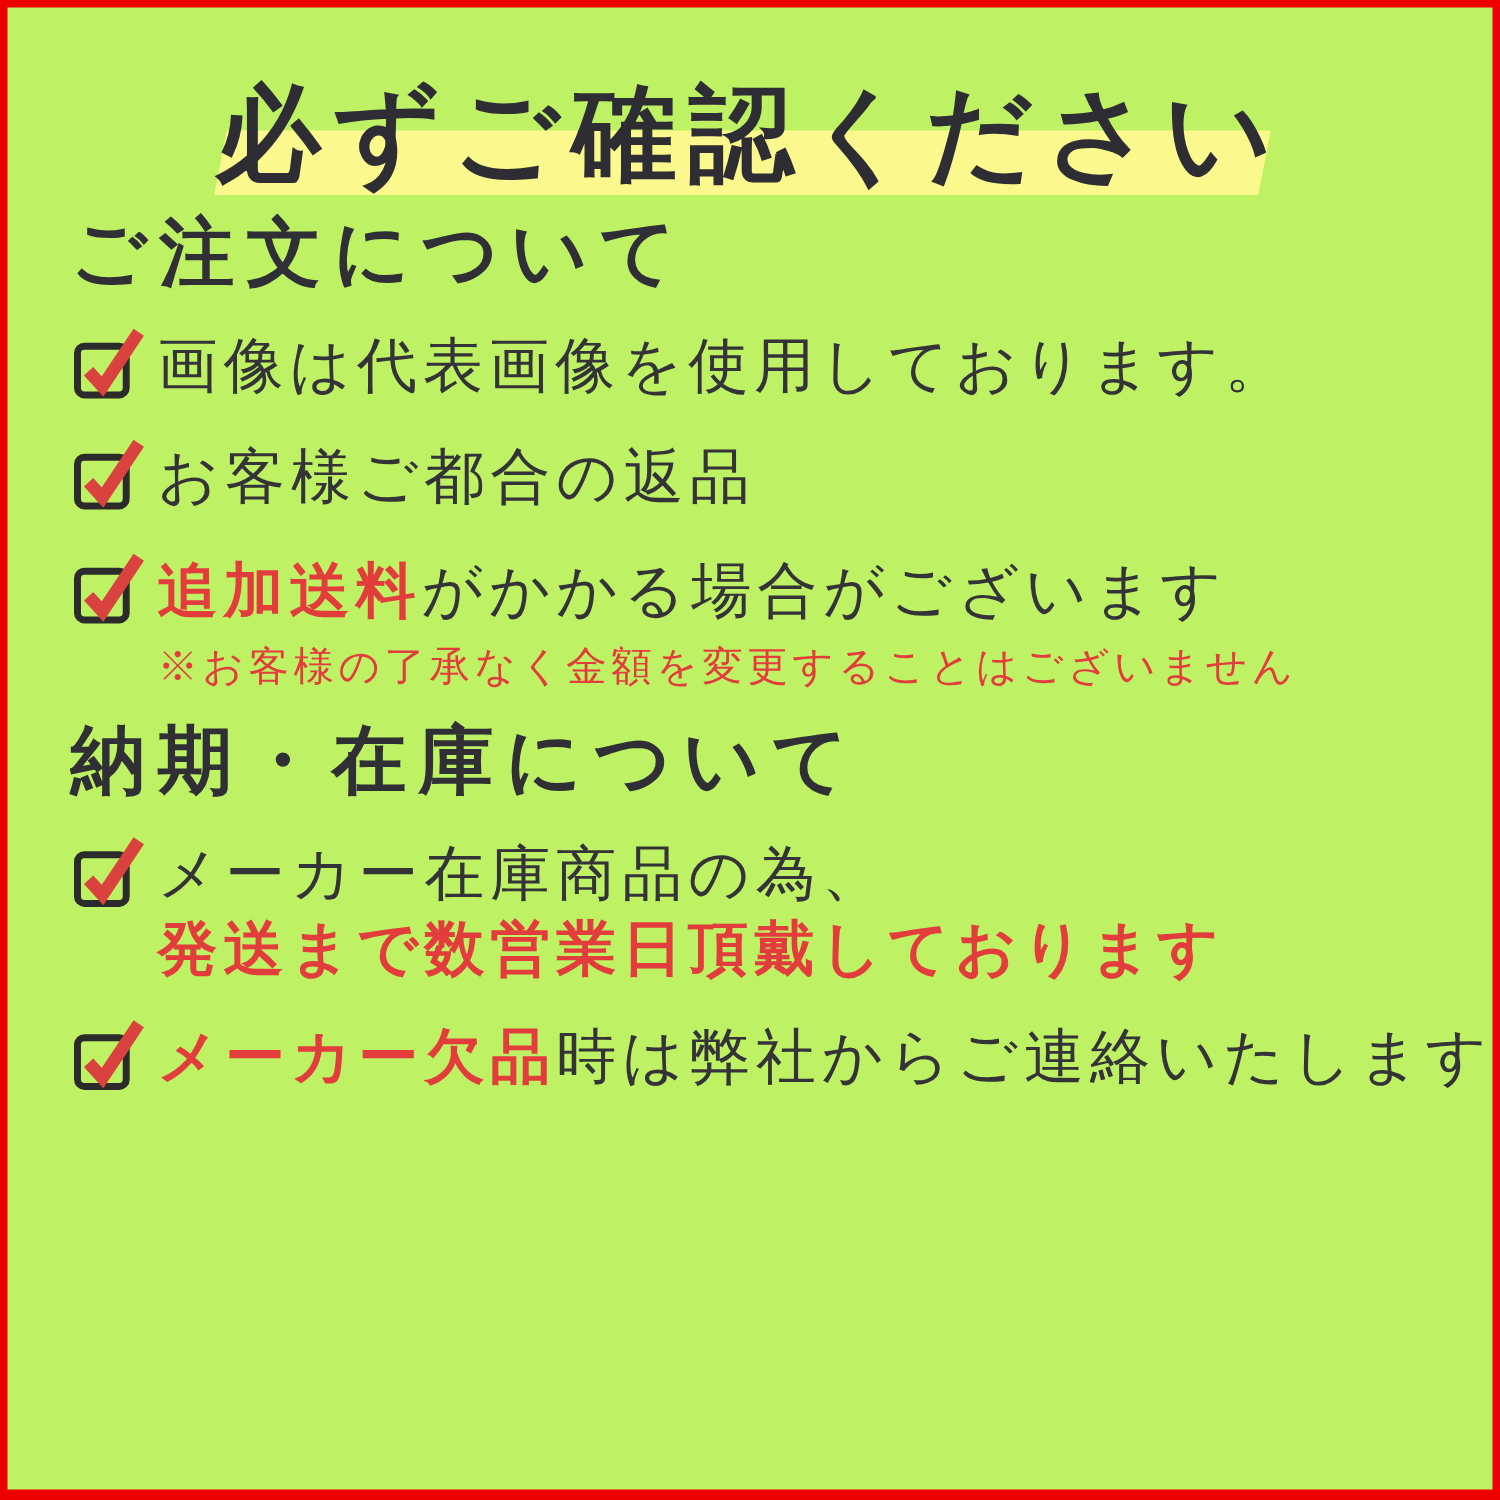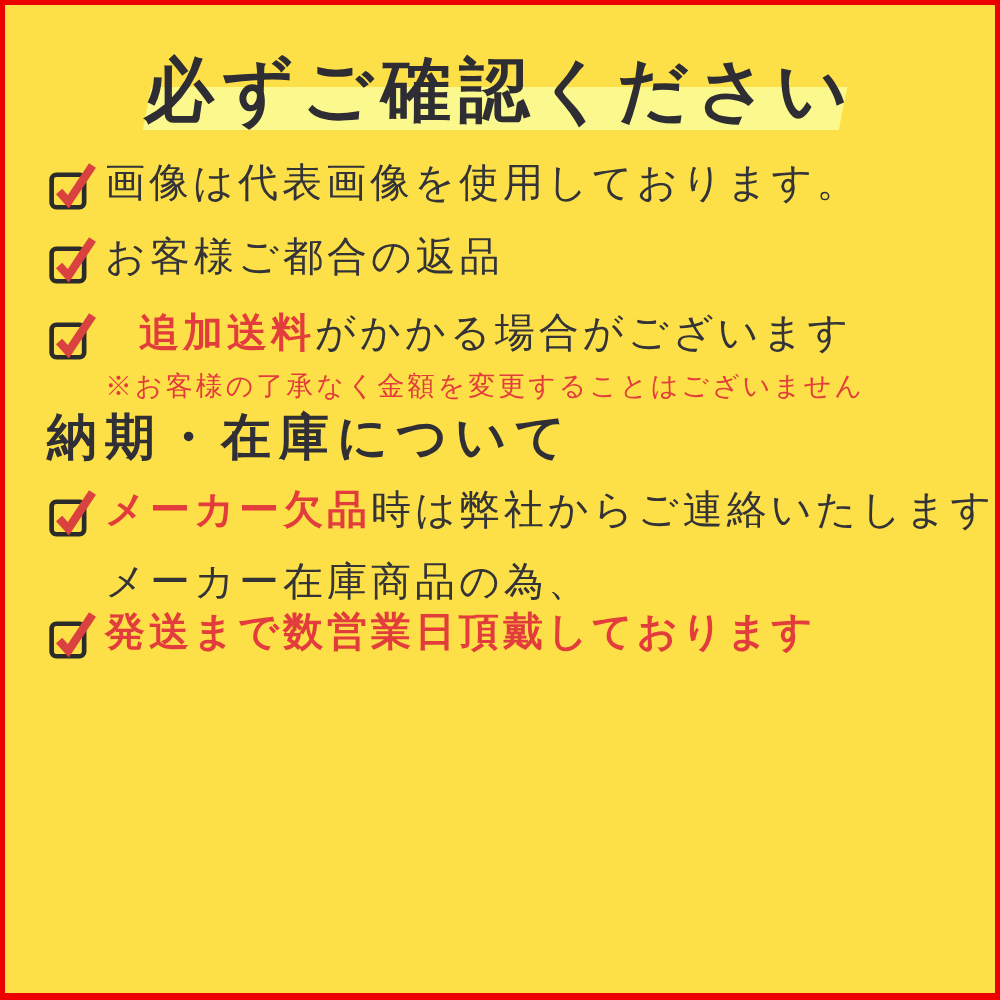--- a/index.html
+++ b/index.html
@@ -6,21 +6,21 @@
     margin: 0;
     padding: 0;
     background: #ffffff;
     font-family: "Liberation Serif", "DejaVu Serif", serif;
   }
   .page {
     position: relative;
     width: 1000px;
     height: 1000px;
     box-sizing: border-box;
-    background: #fde047;
+    background: #bef264;
     border-style: solid;
     border-color: #ed0000;
     border-width: 5px 5px 7px 5px;
     overflow: hidden;
     padding: 0 42px;
     color: #333338;
   }
   
   .title-area {
     position: relative;
@@ -55,64 +55,64 @@
     line-height: 58px;
     font-weight: bold;
     letter-spacing: 8px;
     color: #2f2f35;
   }
   .heading-order  { margin-top: 57px; }
   .heading-stock  { margin-top: 24px; }
   
   .item {
     display: flex;
-    align-items: flex-end;
-    font-family: Liberation Mono, monospace;
+    align-items: flex-start;
   }
   .item-1 { margin-top: 22px; }
   .item-2 { margin-top: 24px; }
-  .item-3 { margin-top: 26px; gap: 34px; }
+  .item-3 { margin-top: 26px; }
   .item-4 { margin-top: 22px; }
   .item-5 { margin-top: 22px; }
   .cb {
     flex: 0 0 52px;
     width: 52px;
     height: 52px;
     margin-top: -4px;
     margin-right: 6px;
   }
   .lines { flex: 1; }
   .line {
     margin: 0;
     font-size: 40px;
     line-height: 50px;
     letter-spacing: 4px;
     white-space: nowrap;
   }
   .blk { color: #333338; }
   .red { color: #e23c3c; font-weight: bold; }
   .note {
-    margin: 8px 0 5px 58px;
+    margin: 8px 0 17px 58px;
     font-size: 27px;
     line-height: 34px;
     letter-spacing: 3px;
     color: #e23c3c;
     white-space: nowrap;
   }
 </style>
 </head>
 <body>
 
 <div class="page">
 
   <header class="title-area">
     <div class="hl"></div>
     <h1 class="title">必ずご確認ください</h1>
   </header>
 
+  <h2 class="heading heading-order">ご注文について</h2>
 
   <div class="item item-1">
     <span class="cb">
       <svg viewBox="0 0 56 56" width="52" height="52" aria-hidden="true">
         <rect x="5" y="17" width="35" height="35" rx="5" fill="none" stroke="#2b2b2b" stroke-width="5"></rect>
         <path d="M13 35 L23 46 L49 7" fill="none" stroke="#d9423e" stroke-width="9" stroke-linejoin="miter"></path>
       </svg>
     </span>
     <div class="lines">
       <p class="line"><span class="blk">画像は代表画像を使用しております。</span></p>
@@ -140,38 +140,38 @@
     </span>
     <div class="lines">
       <p class="line"><span class="red">追加送料</span><span class="blk">がかかる場合がございます</span></p>
     </div>
   </div>
 
   <p class="note">※お客様の了承なく金額を変更することはございません</p>
 
   <h2 class="heading heading-stock">納期・在庫について</h2>
 
-  <div class="item item-5">
-    <span class="cb">
-      <svg viewBox="0 0 56 56" width="52" height="52" aria-hidden="true">
-        <rect x="5" y="17" width="35" height="35" rx="5" fill="none" stroke="#2b2b2b" stroke-width="5"></rect>
-        <path d="M13 35 L23 46 L49 7" fill="none" stroke="#d9423e" stroke-width="9" stroke-linejoin="miter"></path>
-      </svg>
-    </span>
-    <div class="lines">
-      <p class="line"><span class="red">メーカー欠品</span><span class="blk">時は弊社からご連絡いたします</span></p>
-    </div>
-  </div>
-
   <div class="item item-4">
     <span class="cb">
       <svg viewBox="0 0 56 56" width="52" height="52" aria-hidden="true">
         <rect x="5" y="17" width="35" height="35" rx="5" fill="none" stroke="#2b2b2b" stroke-width="5"></rect>
         <path d="M13 35 L23 46 L49 7" fill="none" stroke="#d9423e" stroke-width="9" stroke-linejoin="miter"></path>
       </svg>
     </span>
     <div class="lines">
       <p class="line"><span class="blk">メーカー在庫商品の為、</span></p>
       <p class="line"><span class="red">発送まで数営業日頂戴しております</span></p>
     </div>
   </div>
 
+  <div class="item item-5">
+    <span class="cb">
+      <svg viewBox="0 0 56 56" width="52" height="52" aria-hidden="true">
+        <rect x="5" y="17" width="35" height="35" rx="5" fill="none" stroke="#2b2b2b" stroke-width="5"></rect>
+        <path d="M13 35 L23 46 L49 7" fill="none" stroke="#d9423e" stroke-width="9" stroke-linejoin="miter"></path>
+      </svg>
+    </span>
+    <div class="lines">
+      <p class="line"><span class="red">メーカー欠品</span><span class="blk">時は弊社からご連絡いたします</span></p>
+    </div>
+  </div>
+
 </div>
 
 </body></html>

